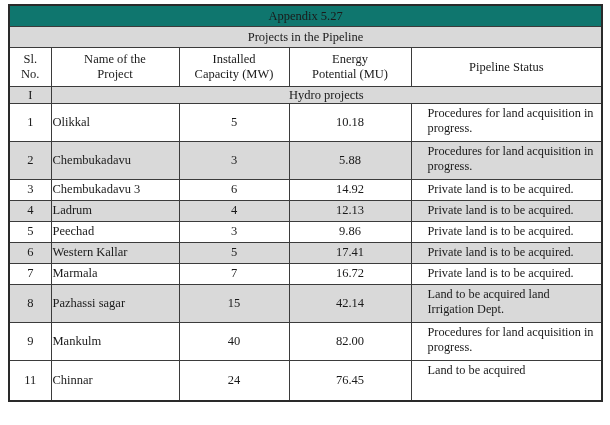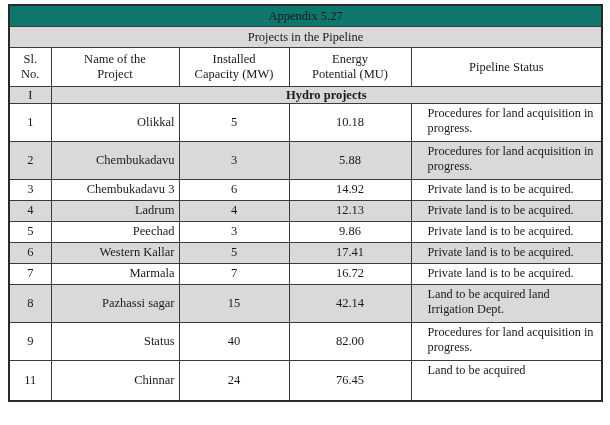--- a/index.html
+++ b/index.html
@@ -87,35 +87,35 @@
     background: #d9d9d9;
     height: 16px;
     font-size: 13px;
     padding: 0 0 2px 0;
   }
   .section-row td.sec-num {
     text-align: center;
   }
   .section-row td.sec-label {
     text-align: center;
-    font-weight: bold;
+    font-weight: normal;
   }
 
   
   tr.data-row td {
     padding: 1px 4px 2px 4px;
   }
   tr.data-row td.sl,
   tr.data-row td.cap,
   tr.data-row td.energy {
     text-align: center;
   }
   tr.data-row td.name {
-    text-align: right;
-    padding-left: 8px;
+    text-align: left;
+    padding-left: 1px;
   }
   tr.data-row td.status {
     text-align: left;
     padding-left: 16px;
     vertical-align: top;
     padding-top: 2px;
     font-size: 12.3px;
   }
 
   tr.shaded td { background: #d9d9d9; }
@@ -223,21 +223,21 @@
         </tr>
         <tr class="data-row shaded h-two">
           <td class="sl">8</td>
           <td class="name">Pazhassi sagar</td>
           <td class="cap">15</td>
           <td class="energy">42.14</td>
           <td class="status">Land to be acquired  land Irrigation Dept.</td>
         </tr>
         <tr class="data-row plain h-two">
           <td class="sl">9</td>
-          <td class="name">Status</td>
+          <td class="name">Mankulm</td>
           <td class="cap">40</td>
           <td class="energy">82.00</td>
           <td class="status">Procedures for land acquisition in progress.</td>
         </tr>
         <tr class="data-row plain h-tall">
           <td class="sl">11</td>
           <td class="name">Chinnar</td>
           <td class="cap">24</td>
           <td class="energy">76.45</td>
           <td class="status">Land to be acquired</td>

